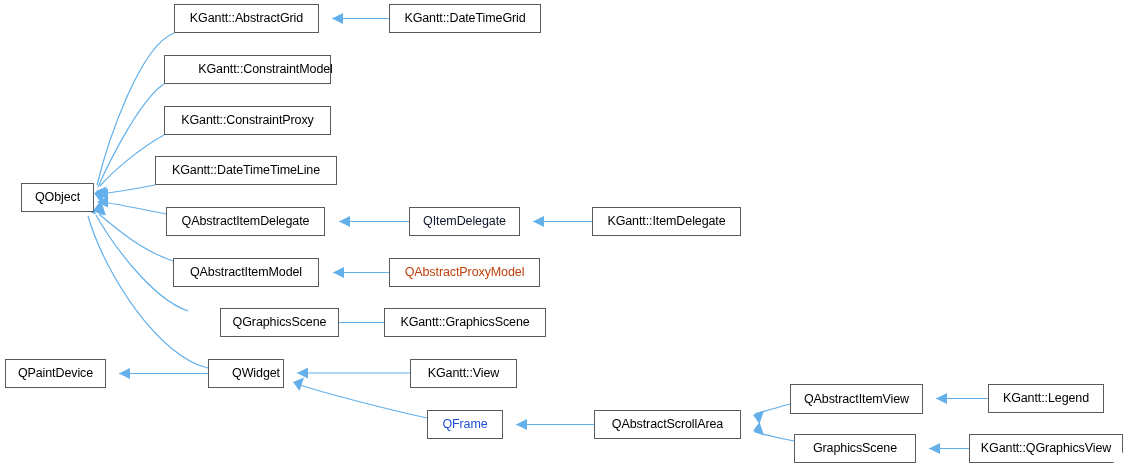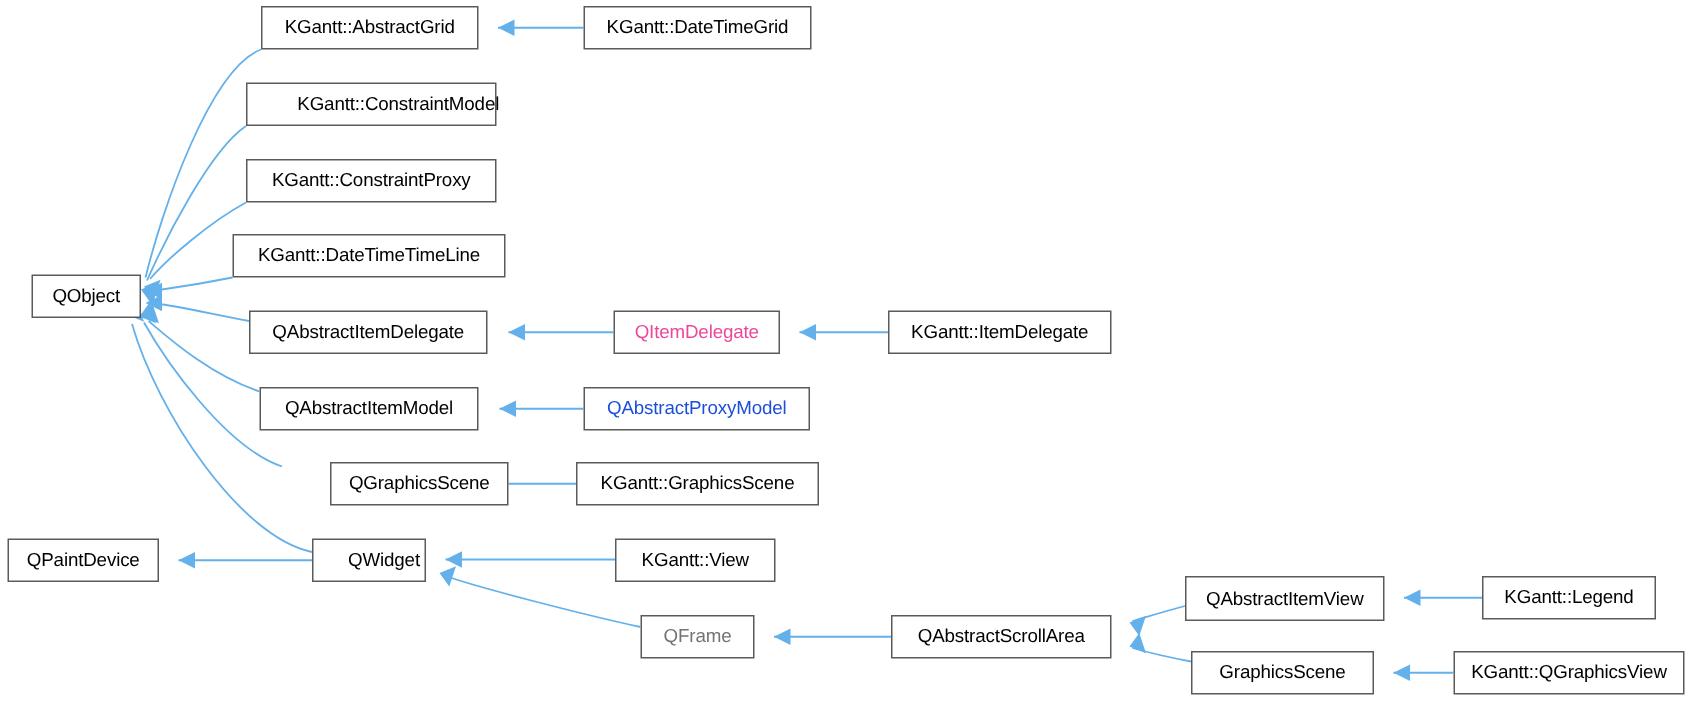--- a/index.html
+++ b/index.html
@@ -8,20 +8,21 @@
     padding: 0;
     background: #ffffff;
   }
   #diagram {
     position: relative;
     width: 1127px;
     height: 468px;
     background: #ffffff;
     overflow: hidden;
     font-family: "Liberation Sans", "DejaVu Sans", sans-serif;
+    border-radius: 31px;
   }
   #edges {
     position: absolute;
     left: 0;
     top: 0;
     width: 1127px;
     height: 468px;
     pointer-events: none;
   }
   .node {
@@ -107,48 +108,48 @@
     </div>
     <div class="node" style="left: 155px; top: 156px; width: 182px; height: 29px; border-color: rgb(90, 90, 90); background: rgb(255, 255, 255); color: rgb(0, 0, 0);">
       <span class="node-label">KGantt::DateTimeTimeLine</span>
     </div>
     <div class="node" style="left: 21px; top: 183px; width: 73px; height: 29px; border-color: rgb(90, 90, 90); background: rgb(255, 255, 255); color: rgb(0, 0, 0);">
       <span class="node-label">QObject</span>
     </div>
     <div class="node" style="left: 166px; top: 207px; width: 159px; height: 29px; border-color: rgb(90, 90, 90); background: rgb(255, 255, 255); color: rgb(0, 0, 0);">
       <span class="node-label">QAbstractItemDelegate</span>
     </div>
-    <div class="node" style="left: 409px; top: 207px; width: 111px; height: 29px; border-color: rgb(90, 90, 90); background: rgb(255, 255, 255); color: #ec4899;">
+    <div class="node" style="left: 409px; top: 207px; width: 111px; height: 29px; border-color: rgb(90, 90, 90); background: rgb(255, 255, 255); color: #0f172a;">
       <span class="node-label">QItemDelegate</span>
     </div>
     <div class="node" style="left: 592px; top: 207px; width: 149px; height: 29px; border-color: rgb(90, 90, 90); background: rgb(255, 255, 255); color: rgb(0, 0, 0);">
       <span class="node-label">KGantt::ItemDelegate</span>
     </div>
     <div class="node" style="left: 173px; top: 258px; width: 146px; height: 29px; border-color: rgb(90, 90, 90); background: rgb(255, 255, 255); color: rgb(0, 0, 0);">
       <span class="node-label">QAbstractItemModel</span>
     </div>
-    <div class="node" style="left: 389px; top: 258px; width: 151px; height: 29px; border-color: rgb(90, 90, 90); background: rgb(255, 255, 255); color: #1d4ed8;">
+    <div class="node" style="left: 389px; top: 258px; width: 151px; height: 29px; border-color: rgb(90, 90, 90); background: rgb(255, 255, 255); color: #c2410c;">
       <span class="node-label">QAbstractProxyModel</span>
     </div>
     <div class="node" style="left: 188px; top: 308px; width: 119px; height: 29px; border-color: rgb(90, 90, 90); background: rgb(255, 255, 255); color: rgb(0, 0, 0); margin-left: 32px;">
       <span class="node-label">QGraphicsScene</span>
     </div>
     <div class="node" style="left: 384px; top: 308px; width: 162px; height: 29px; border-color: rgb(90, 90, 90); background: rgb(255, 255, 255); color: rgb(0, 0, 0);">
       <span class="node-label">KGantt::GraphicsScene</span>
     </div>
     <div class="node" style="left: 5px; top: 359px; width: 101px; height: 29px; border-color: rgb(90, 90, 90); background: rgb(255, 255, 255); color: rgb(0, 0, 0);">
       <span class="node-label">QPaintDevice</span>
     </div>
     <div class="node" style="left: 208px; top: 359px; width: 76px; height: 29px; border-color: rgb(90, 90, 90); background: rgb(255, 255, 255); color: rgb(0, 0, 0); padding-left: 20px;">
       <span class="node-label">QWidget</span>
     </div>
     <div class="node" style="left: 410px; top: 359px; width: 107px; height: 29px; border-color: rgb(90, 90, 90); background: rgb(255, 255, 255); color: rgb(0, 0, 0);">
       <span class="node-label">KGantt::View</span>
     </div>
-    <div class="node" style="left: 427px; top: 410px; width: 76px; height: 29px; border-color: rgb(90, 90, 90); background: rgb(255, 255, 255); color: #737373;">
+    <div class="node" style="left: 427px; top: 410px; width: 76px; height: 29px; border-color: rgb(90, 90, 90); background: rgb(255, 255, 255); color: #1d4ed8;">
       <span class="node-label">QFrame</span>
     </div>
     <div class="node" style="left: 594px; top: 410px; width: 147px; height: 29px; border-color: rgb(90, 90, 90); background: rgb(255, 255, 255); color: rgb(0, 0, 0);">
       <span class="node-label">QAbstractScrollArea</span>
     </div>
     <div class="node" style="left: 790px; top: 384px; width: 133px; height: 30px; border-color: rgb(90, 90, 90); background: rgb(255, 255, 255); color: rgb(0, 0, 0);">
       <span class="node-label">QAbstractItemView</span>
     </div>
     <div class="node" style="left: 988px; top: 384px; width: 116px; height: 29px; border-color: rgb(90, 90, 90); background: rgb(255, 255, 255); color: rgb(0, 0, 0);">
       <span class="node-label">KGantt::Legend</span>

